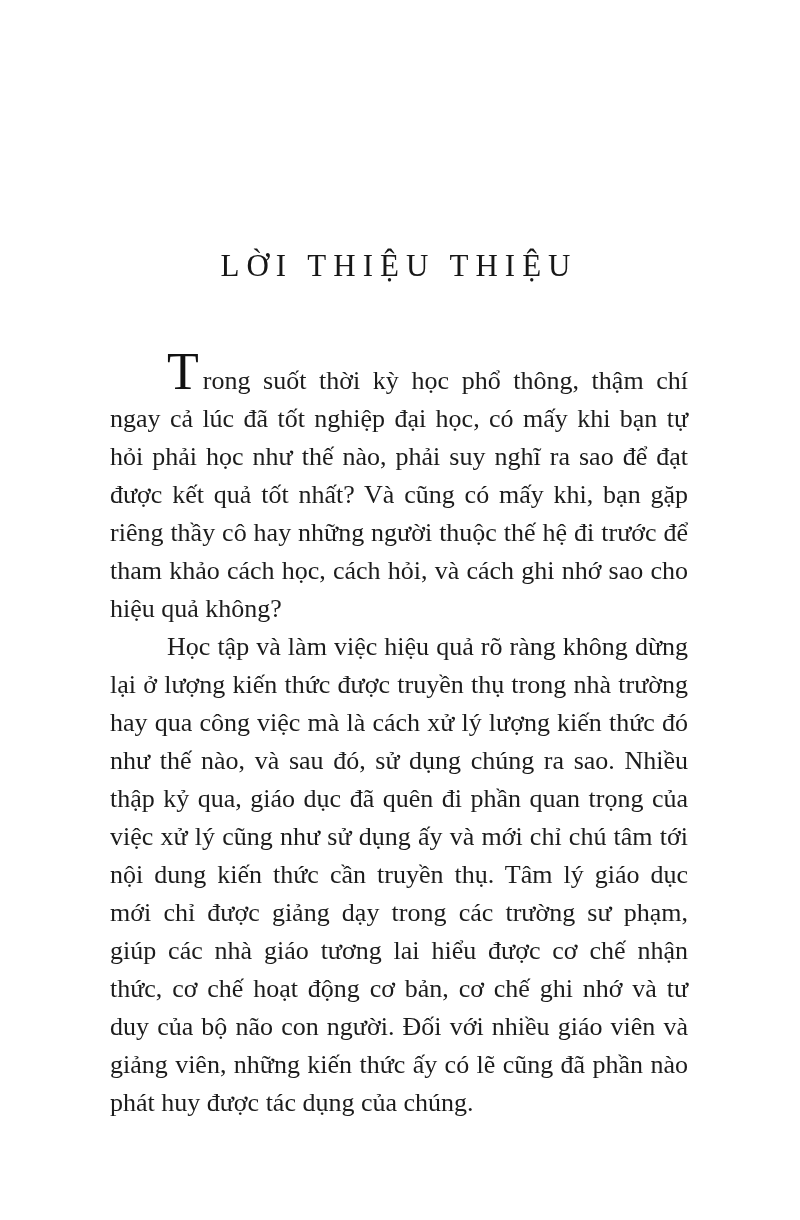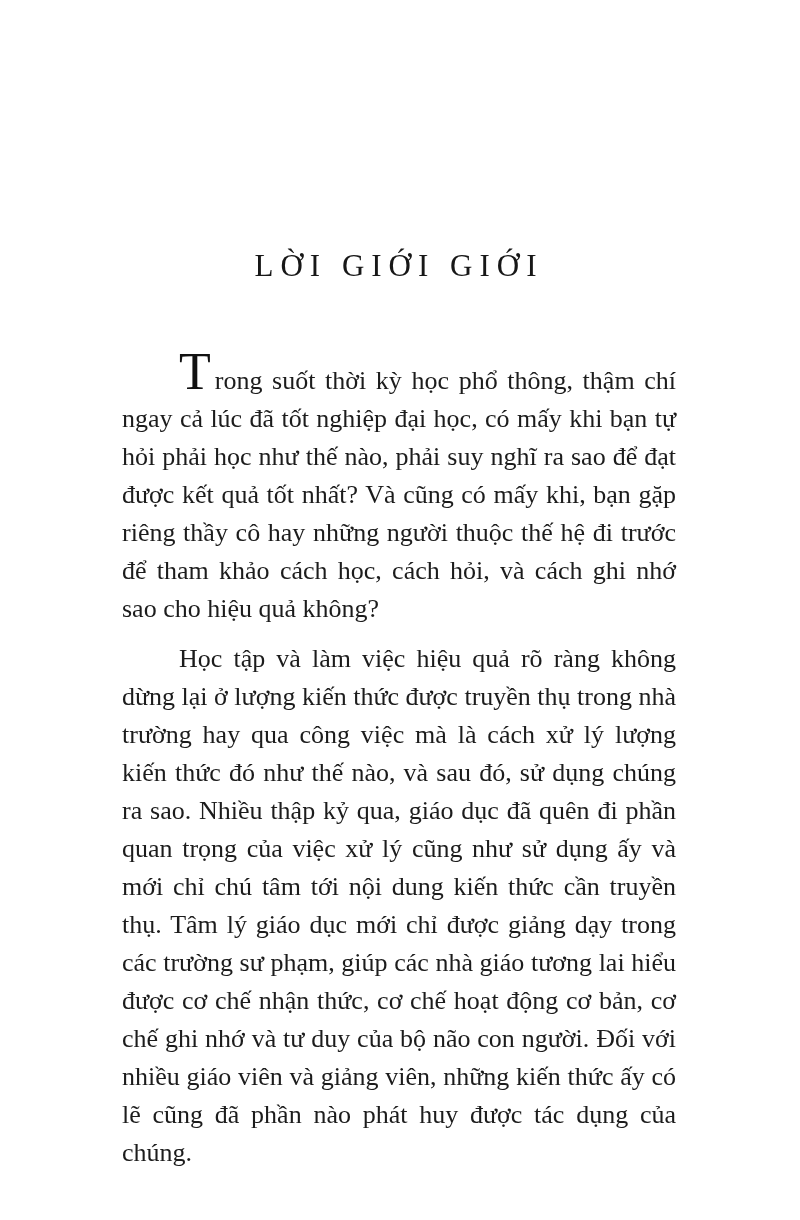--- a/index.html
+++ b/index.html
@@ -24,37 +24,37 @@
   .chapter-title {
     font-weight: normal;
     font-size: 31px;
     letter-spacing: 7px;
     text-align: center;
     color: #171717;
     margin: 0 0 78px 0;
     white-space: nowrap;
   }
   .page-body p {
-    margin: 12px;
+    margin: 0;
     font-size: 26px;
     line-height: 38px;
     text-align: justify;
     text-indent: 57px;
     color: #1c1c1c;
   }
   .dropcap {
     font-size: 52px;
     line-height: 0;
     padding-right: 4px;
     color: #111111;
   }
 </style>
 </head>
 <body>
 
 <div class="page">
-  <h1 class="chapter-title">LỜI GIỚI GIỚI</h1>
+  <h1 class="chapter-title">LỜI THIỆU THIỆU</h1>
 
   <div class="page-body">
     <p><span class="dropcap">T</span><span>rong suốt thời kỳ học phổ thông, thậm chí ngay cả lúc đã tốt nghiệp đại học, có mấy khi bạn tự hỏi phải học như thế nào, phải suy nghĩ ra sao để đạt được kết quả tốt nhất? Và cũng có mấy khi, bạn gặp riêng thầy cô hay những người thuộc thế hệ đi trước để tham khảo cách học, cách hỏi, và cách ghi nhớ sao cho hiệu quả không?</span></p>
     <p><span>Học tập và làm việc hiệu quả rõ ràng không dừng lại ở lượng kiến thức được truyền thụ trong nhà trường hay qua công việc mà là cách xử lý lượng kiến thức đó như thế nào, và sau đó, sử dụng chúng ra sao. Nhiều thập kỷ qua, giáo dục đã quên đi phần quan trọng của việc xử lý cũng như sử dụng ấy và mới chỉ chú tâm tới nội dung kiến thức cần truyền thụ. Tâm lý giáo dục mới chỉ được giảng dạy trong các trường sư phạm, giúp các nhà giáo tương lai hiểu được cơ chế nhận thức, cơ chế hoạt động cơ bản, cơ chế ghi nhớ và tư duy của bộ não con người. Đối với nhiều giáo viên và giảng viên, những kiến thức ấy có lẽ cũng đã phần nào phát huy được tác dụng của chúng.</span></p>
   </div>
 </div>
 
 </body></html>

